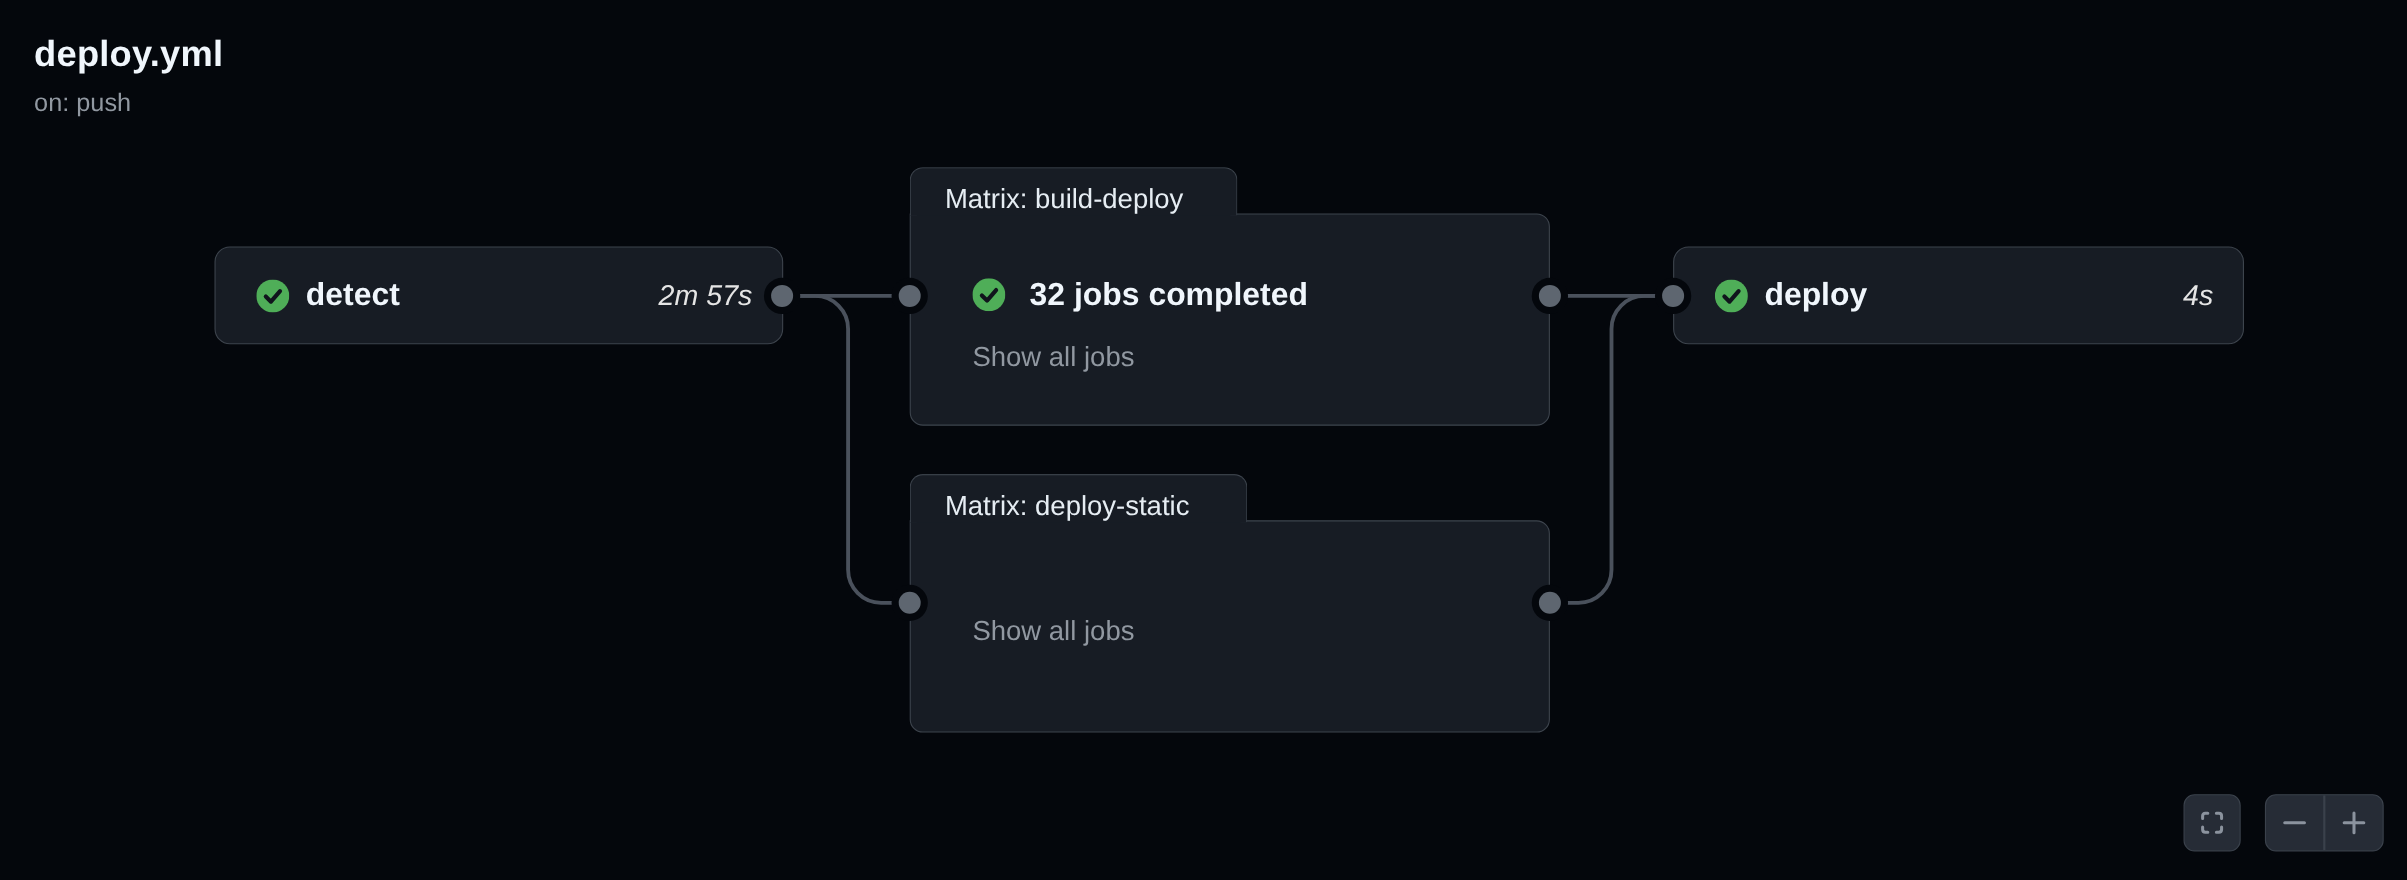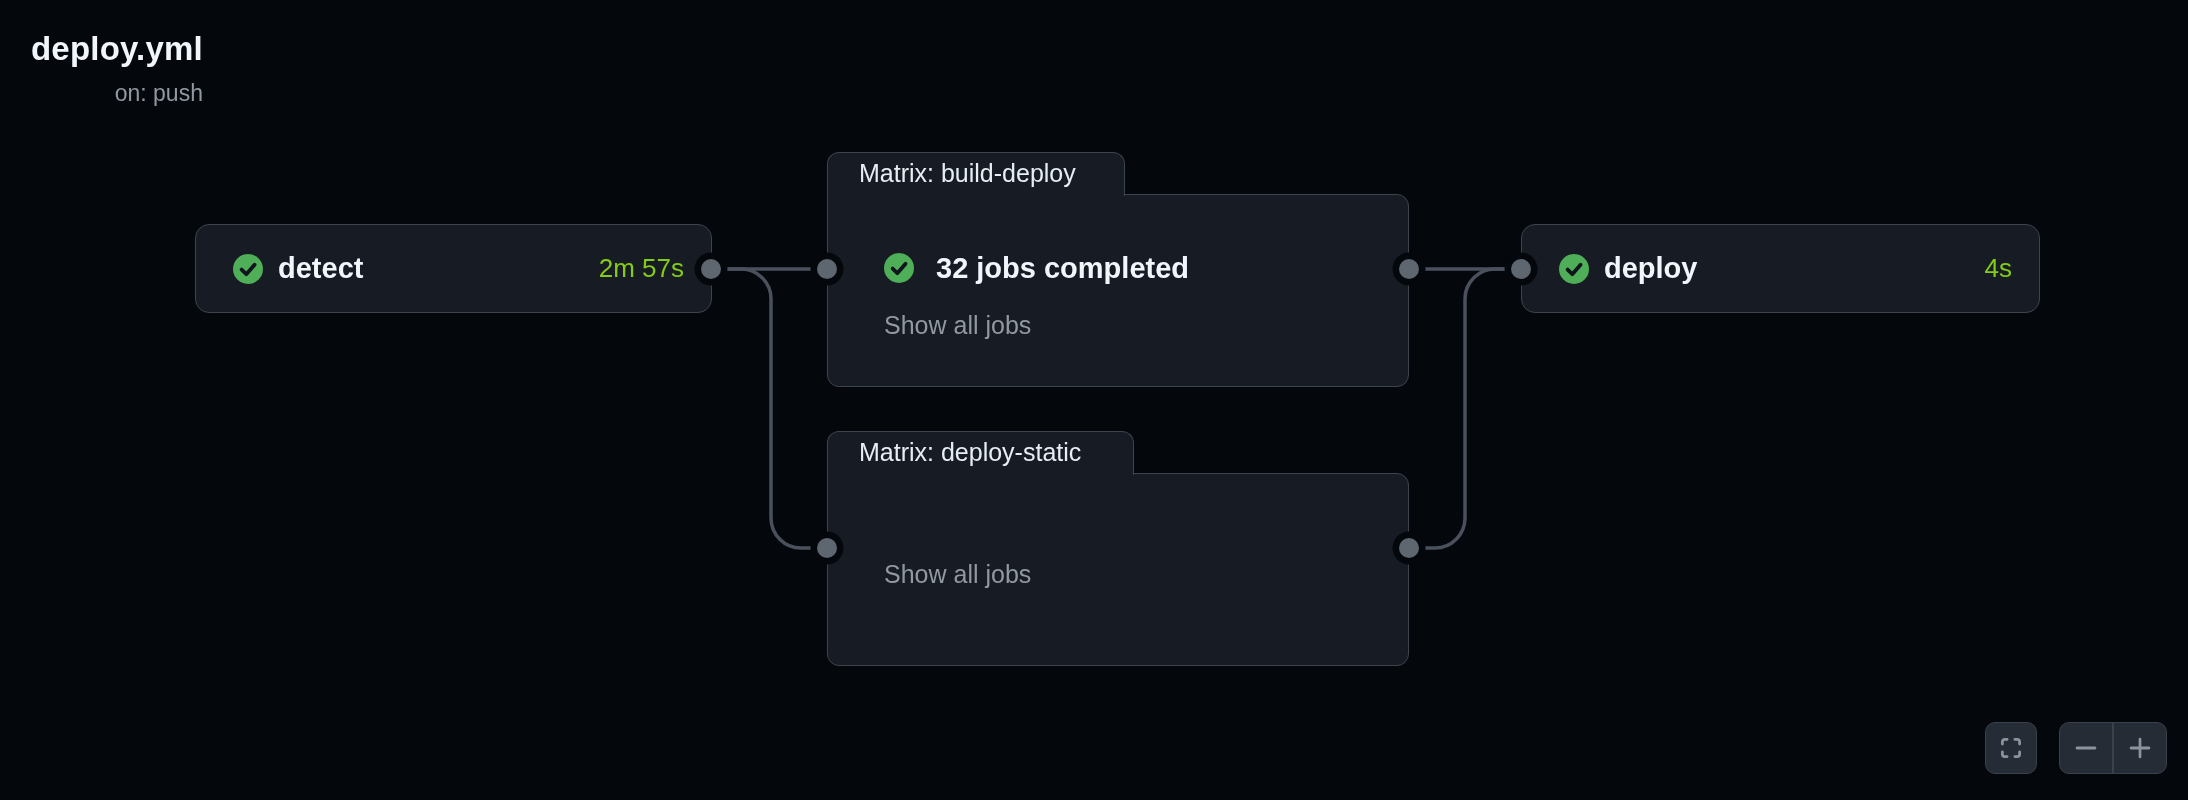--- a/index.html
+++ b/index.html
@@ -7,21 +7,21 @@
   #screen {
     position: relative;
     width: 2188px;
     height: 800px;
     background: #04070c;
     overflow: hidden;
     font-family: "Liberation Sans", "DejaVu Sans", sans-serif;
   }
 
   
-  .header { position: absolute; left: 31px; top: 30px; z-index: 5; text-align: right; }
+  .header { position: absolute; left: 31px; top: 30px; z-index: 5; }
   .wf-title { color: #f0f6fc; font-size: 33px; font-weight: 700; letter-spacing: 0.2px; }
   .wf-trigger { color: #9198a1; font-size: 23px; font-weight: 400; margin-top: 12px; }
 
   
   svg.edges { position: absolute; inset: 0; z-index: 3; pointer-events: none; }
   .edge { stroke: #4a515c; stroke-width: 3.5; fill: none; stroke-linecap: round; }
   .dot-ring { fill: #04070c; }
   .dot-core { fill: #5e6670; }
 
   
@@ -32,35 +32,35 @@
     border: 1.5px solid #3d444d;
     border-radius: 14px;
     display: flex;
     align-items: center;
     padding: 0 27px 0 37px;
     z-index: 2;
     cursor: pointer;
   }
   .node-card .status-icon { width: 30px; height: 30px; flex: 0 0 auto; }
   .node-label { color: #f0f6fc; font-size: 29px; font-weight: 600; margin-left: 15px; }
-  .node-duration { color: #84cc16; font-size: 26px; font-weight: 400; margin-left: auto; }
+  .node-duration { color: #e5e5e5; font-size: 26px; font-weight: 400; margin-left: auto; font-style: italic; }
 
   
   .matrix-group { position: absolute; z-index: 2; cursor: pointer; }
   .matrix-tab {
     position: relative;
     z-index: 2;
     height: 43.5px;
     margin-bottom: -1.5px;
     background: #171c24;
     border: 1.5px solid #3d444d;
     border-bottom: none;
     border-radius: 12px 12px 0 0;
     display: flex;
-    align-items: flex-start;
+    align-items: flex-end;
     padding: 6px 0 0 31px;
   }
   .matrix-tab-label { color: #e6edf3; font-size: 25px; font-weight: 400; }
   .matrix-body {
     position: relative;
     z-index: 1;
     width: 582px;
     height: 193px;
     background: #171c24;
     border: 1.5px solid #3d444d;

